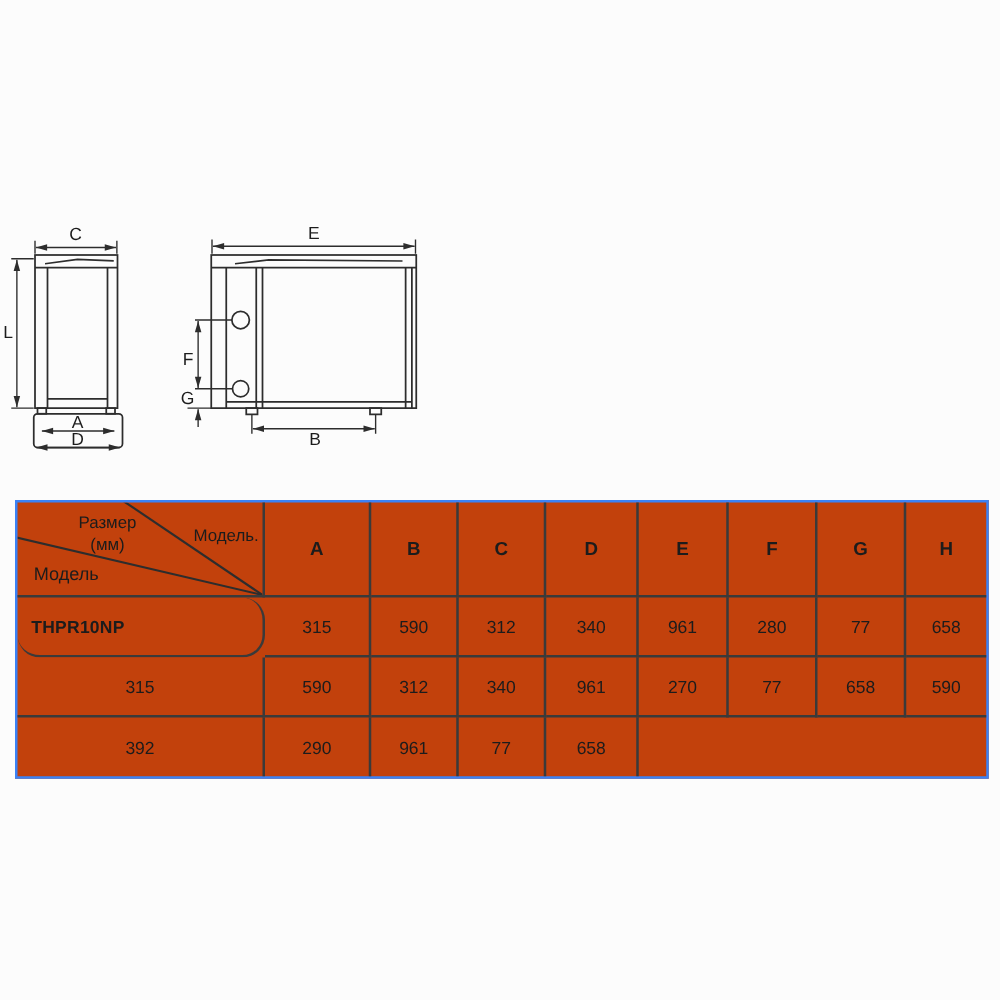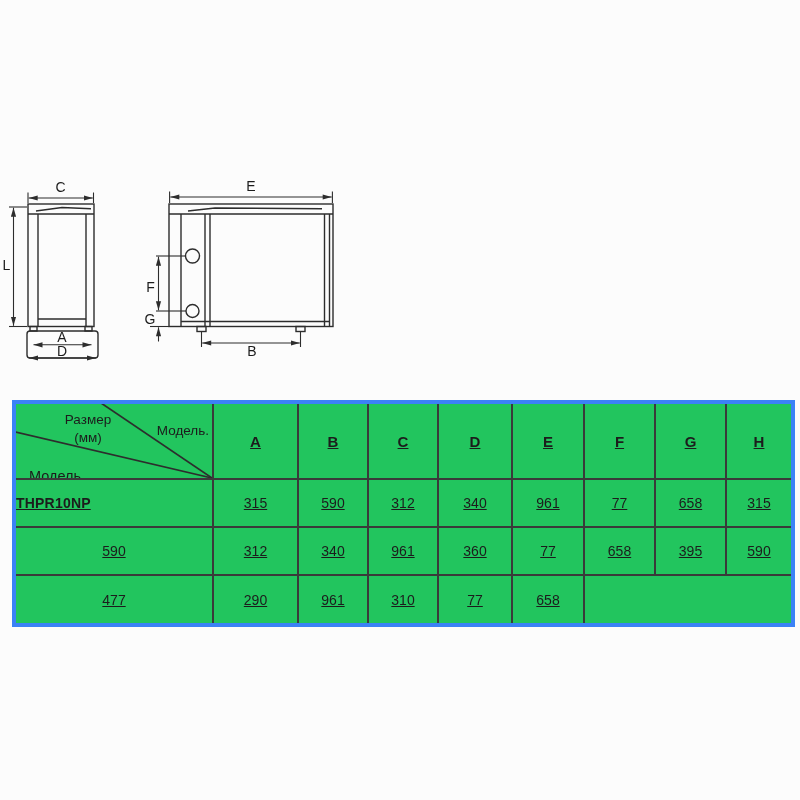--- a/index.html
+++ b/index.html
@@ -12,44 +12,43 @@
   .canvas { position: relative; width: 800px; height: 800px; overflow: hidden; background: #fcfcfc; }
 
   .drawing { position: absolute; left: 0; top: 170px; }
   .drawing text { font-family: "Liberation Sans", "DejaVu Sans", sans-serif; }
 
   .spec-table {
     position: absolute; left: 12px; top: 400px;
     display: grid;
     grid-template-columns: 198px 85px 70px 70px 74px 72px 71px 71px 64px;
     grid-template-rows: 76px 48px 48px 47px;
-    border: 4px solid #3b82f6;
-    background: #22c55e;
-    text-decoration: underline;
+    border: 2px solid #3b82f6;
+    background: #c2410c;
   }
   .cell {
     box-sizing: border-box;
     border-right: 2px solid #3a3a3a;
     border-bottom: 2px solid #3a3a3a;
     display: flex; align-items: center; justify-content: center;
     font-size: 14px; color: #1c1c1c;
     overflow: hidden;
   }
   .cell:nth-child(9n) { border-right: none; }
   .cell:nth-child(n+28) { border-bottom: none; }
   .cell.head { font-weight: bold; font-size: 15px; }
-  .cell.model { justify-content: flex-start; font-weight: bold; letter-spacing: 0.2px; }
+  .cell.model { justify-content: flex-start; padding-left: 11px; font-weight: bold; letter-spacing: 0.2px; border-radius: 18px; }
   .cell.corner { position: relative; display: block; padding: 0; }
   .corner-svg { position: absolute; left: 0; top: 0; }
   .corner-size {
     position: absolute; left: 34px; top: 7px; width: 76px;
     text-align: center; font-size: 13.5px; line-height: 1.32;
   }
   .corner-desig { position: absolute; right: 3px; top: 19px; font-size: 13.5px; }
-  .corner-model { position: absolute; left: 13px; top: 64px; font-size: 14.5px; }
+  .corner-model { position: absolute; left: 13px; top: 50px; font-size: 14.5px; }
 </style>
 </head>
 <body>
 
 <div class="canvas">
 
   <svg class="drawing" viewBox="0 170 400 200" width="400" height="200" xmlns="http://www.w3.org/2000/svg">
     <defs>
       <marker id="ah" markerUnits="userSpaceOnUse" markerWidth="10" markerHeight="7" refX="9.3" refY="3" orient="auto-start-reverse">
         <path d="M0.3,0.4 L9.3,3 L0.3,5.6 Z" fill="#2d2d2d"></path>
@@ -148,35 +147,34 @@
     <div class="cell head">F</div>
     <div class="cell head">G</div>
     <div class="cell head">H</div>
 
     <div class="cell model">THPR10NP</div>
     <div class="cell">315</div>
     <div class="cell">590</div>
     <div class="cell">312</div>
     <div class="cell">340</div>
     <div class="cell">961</div>
+    <div class="cell">280</div>
     <div class="cell">77</div>
     <div class="cell">658</div>
 
     <div class="cell">315</div>
     <div class="cell">590</div>
     <div class="cell">312</div>
     <div class="cell">340</div>
     <div class="cell">961</div>
-    <div class="cell">360</div>
+    <div class="cell">270</div>
     <div class="cell">77</div>
     <div class="cell">658</div>
 
-    <div class="cell">395</div>
     <div class="cell">590</div>
-    <div class="cell">477</div>
+    <div class="cell">392</div>
     <div class="cell">290</div>
     <div class="cell">961</div>
-    <div class="cell">310</div>
     <div class="cell">77</div>
     <div class="cell">658</div>
   </div>
 
 </div>
 
 </body></html>

